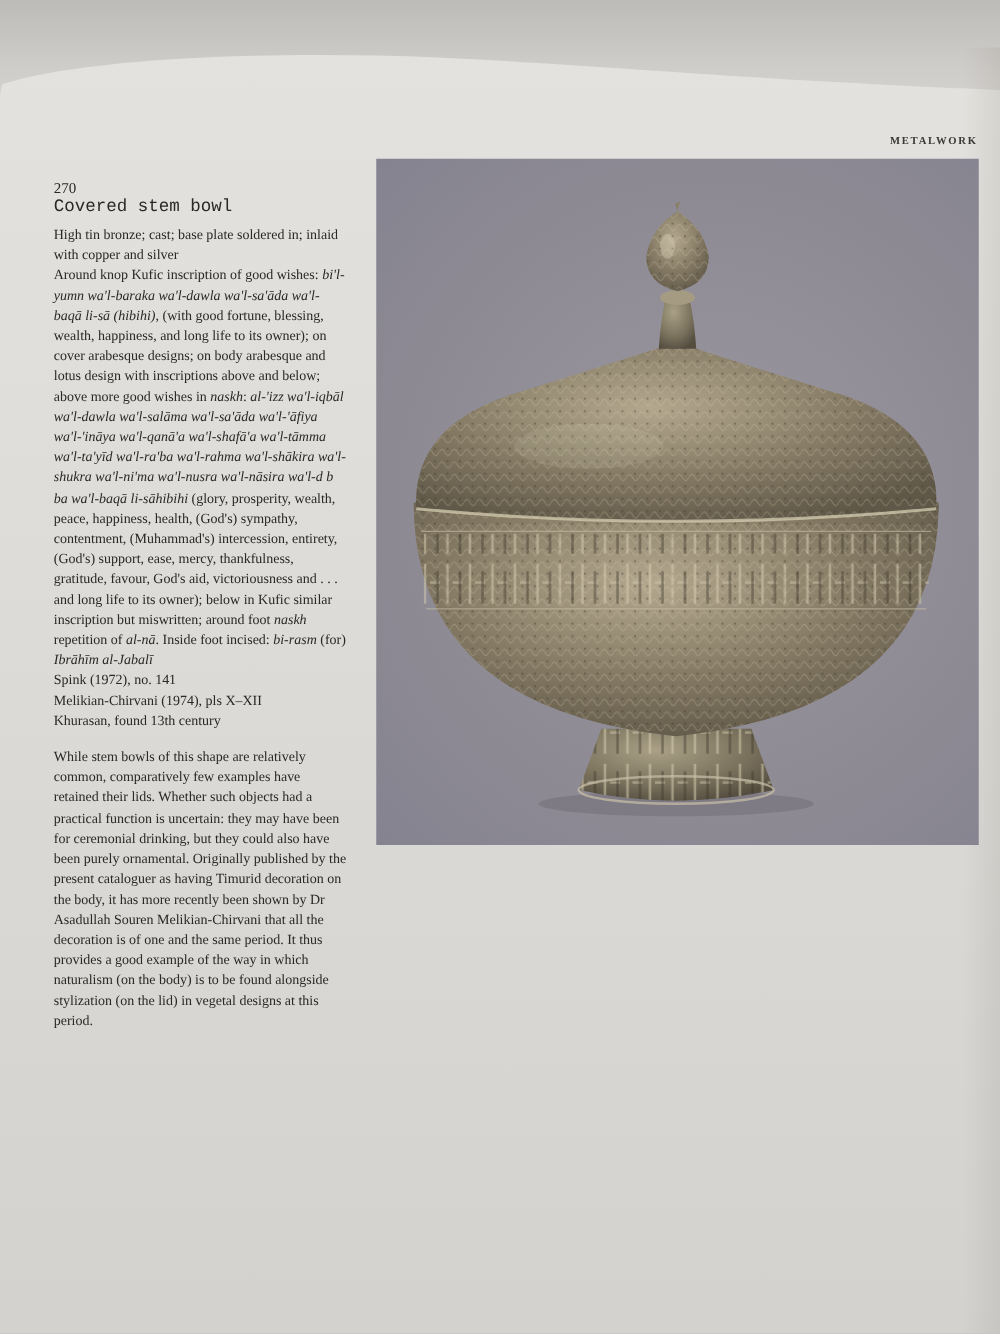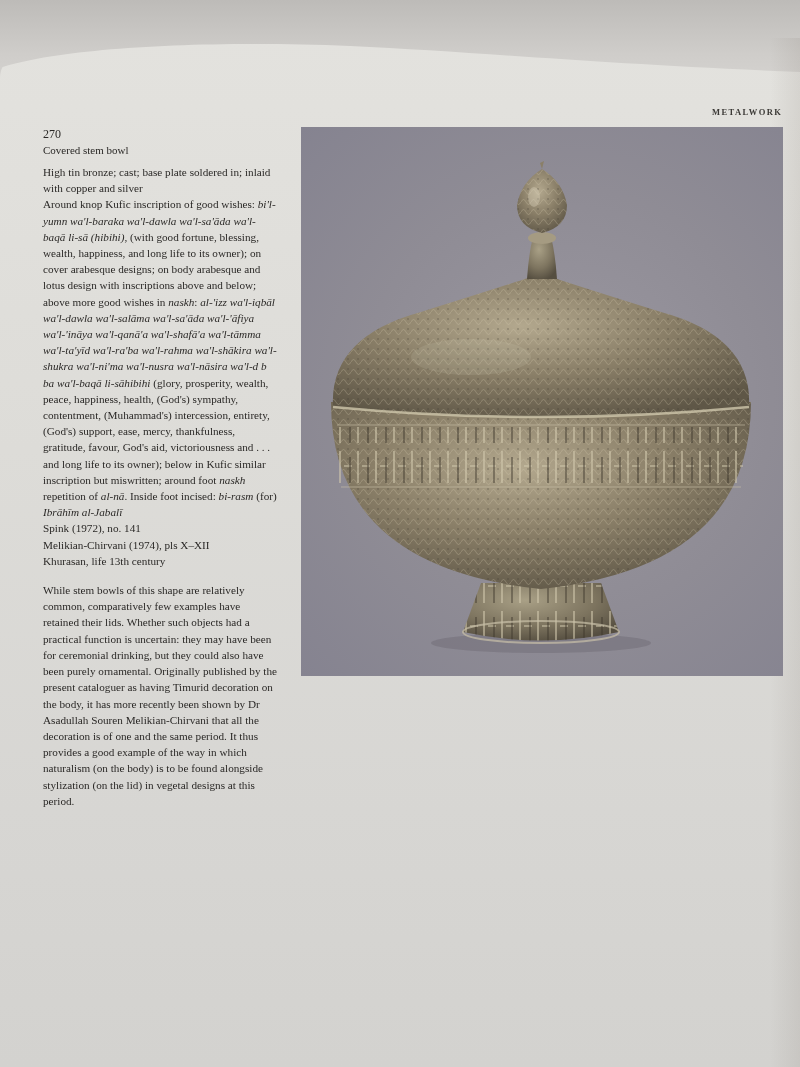--- a/index.html
+++ b/index.html
@@ -20,25 +20,25 @@
   }
   .page-shade-right {
     position: absolute; right: 0; top: 38px; width: 30px; height: 1029px;
     background: linear-gradient(90deg, rgba(0,0,0,0) 0%, rgba(120,110,100,0.12) 100%);
   }
   .running-head {
     position: absolute; left: 712px; top: 107px;
     font-size: 8.5px; letter-spacing: 1.4px; font-weight: bold; color: #3a3835;
   }
   .text-col {
-    position: absolute; left: 43px; top: 128px; width: 235px;
+    position: absolute; left: 43px; top: 144px; width: 235px;
     color: #2a2826; font-size: 11.2px; line-height: 16.2px;
   }
   .cat-no { font-size: 12px; line-height: 12px; margin-bottom: 1px; }
-  .cat-title { font-size: 11px; line-height: 19px; margin-bottom: 4px; }
+  .cat-title { font-size: 14px; line-height: 19px; margin-bottom: 4px; font-family: Liberation Mono, monospace; }
   .entry p { margin: 0; }
   .entry i { font-style: italic; }
   .meta { margin: 0; }
   .meta-line { display: block; }
   .essay { margin-top: 13px; }
   .photo {
     position: absolute; left: 301px; top: 127px; width: 482px; height: 549px;
     background: radial-gradient(ellipse at 55% 50%, #9a97a0 0%, #8f8c95 55%, #858390 100%);
     overflow: hidden;
   }
@@ -55,21 +55,21 @@
 
 <div class="text-col">
   <div class="cat-no">270</div>
   <div class="cat-title">Covered stem bowl</div>
   <div class="entry">
     <p id="desc"><span>High tin bronze; cast; base plate soldered in; inlaid with copper and silver</span><br><span>Around knop Kufic inscription of good wishes: </span><i>bi'l-yumn wa'l-baraka wa'l-dawla wa'l-sa'āda wa'l-baqā li-sā (hibihi)</i><span>, (with good fortune, blessing, wealth, happiness, and long life to its owner); on cover arabesque designs; on body arabesque and lotus design with inscriptions above and below; above more good wishes in </span><i>naskh</i><span>: </span><i>al-'izz wa'l-iqbāl wa'l-dawla wa'l-salāma wa'l-sa'āda wa'l-'āfiya wa'l-'ināya wa'l-qanā'a wa'l-shafā'a wa'l-tāmma wa'l-ta'yīd wa'l-ra'ba wa'l-rahma wa'l-shākira wa'l-shukra wa'l-ni'ma wa'l-nusra wa'l-nāsira wa'l-d b ba wa'l-baqā li-sāhibihi</i><span> (glory, prosperity, wealth, peace, happiness, health, (God's) sympathy, contentment, (Muhammad's) intercession, entirety, (God's) support, ease, mercy, thankfulness, gratitude, favour, God's aid, victoriousness and . . . and long life to its owner); below in Kufic similar inscription but miswritten; around foot </span><i>naskh</i><span> repetition of </span><i>al-nā</i><span>. Inside foot incised: </span><i>bi-rasm</i><span> (for) </span><i>Ibrāhīm al-Jabalī</i></p>
   </div>
   <div class="meta">
     <span class="meta-line">Spink (1972), no. 141</span>
     <span class="meta-line">Melikian-Chirvani (1974), pls X–XII</span>
-    <span class="meta-line">Khurasan, life 13th century</span>
+    <span class="meta-line">Khurasan, found 13th century</span>
   </div>
   <p class="essay">While stem bowls of this shape are relatively common, comparatively few examples have retained their lids. Whether such objects had a practical function is uncertain: they may have been for ceremonial drinking, but they could also have been purely ornamental. Originally published by the present cataloguer as having Timurid decoration on the body, it has more recently been shown by Dr Asadullah Souren Melikian-Chirvani that all the decoration is of one and the same period. It thus provides a good example of the way in which naturalism (on the body) is to be found alongside stylization (on the lid) in vegetal designs at this period.</p>
 </div>
 
 <div class="photo">
   <svg width="482" height="549" viewBox="0 0 482 549">
     <defs>
       <radialGradient id="metal" cx="45%" cy="35%" r="70%">
         <stop offset="0%" stop-color="#b3a88e"></stop>
         <stop offset="50%" stop-color="#8a7f68"></stop>

